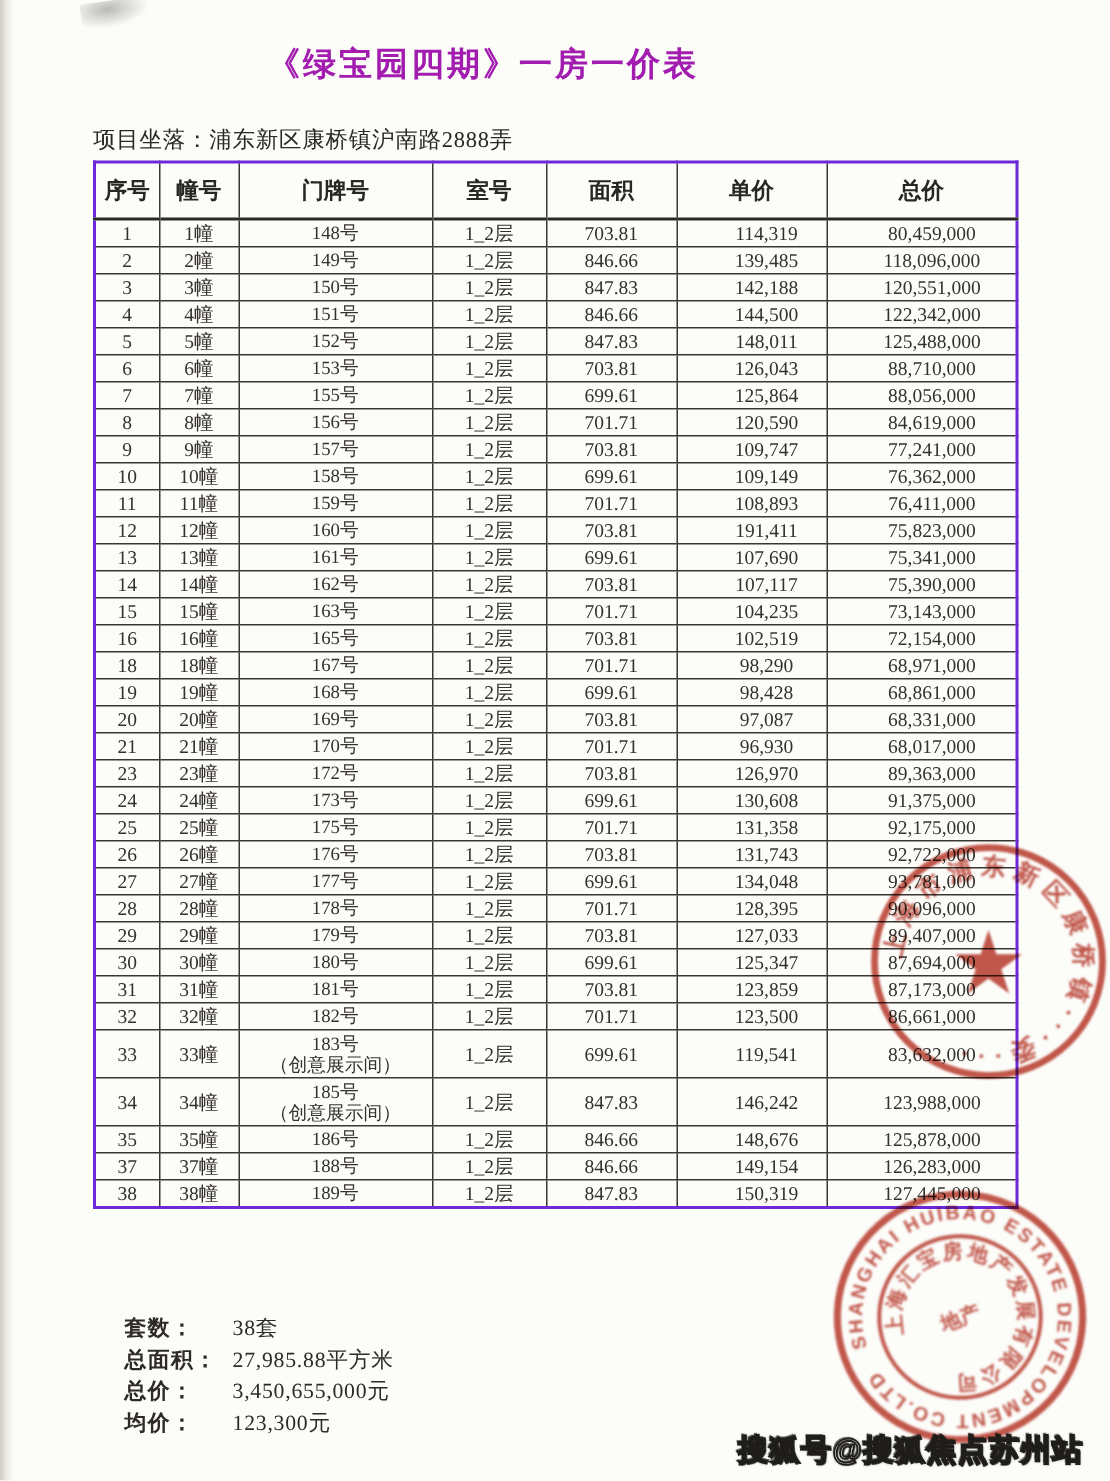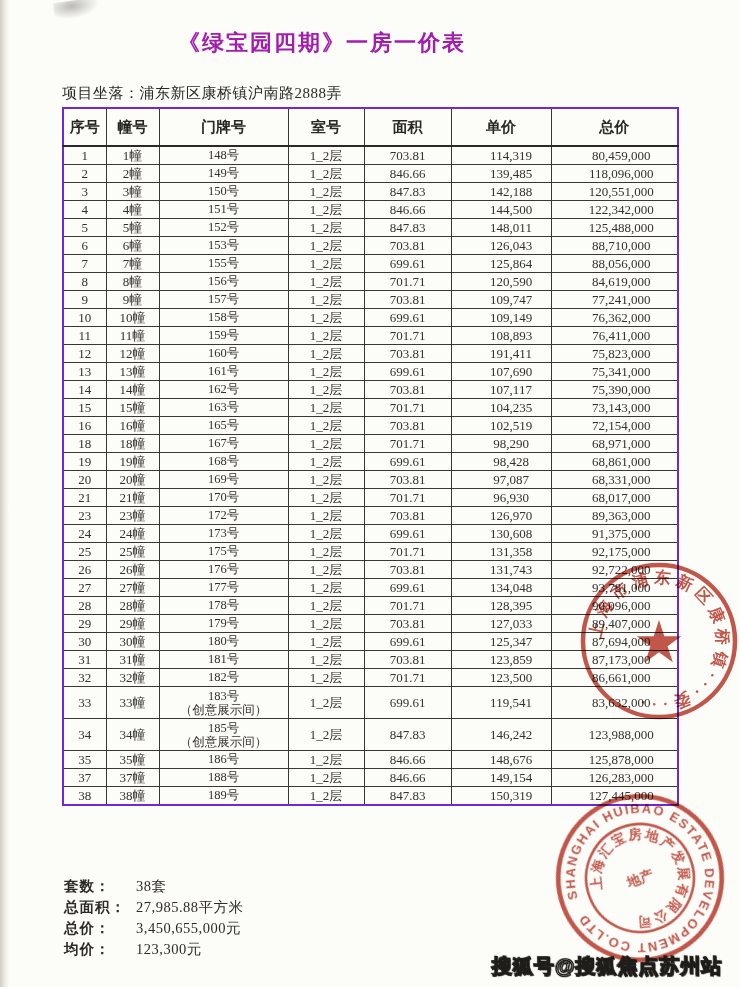--- a/index.html
+++ b/index.html
@@ -38,21 +38,21 @@
   .price-table th{
     height:36px;font-size:15px;font-weight:bold;color:#29272300;color:#292723;
     border-bottom:2px solid #2b2926;
   }
   .price-table td{height:17px;line-height:17px;font-size:13px;color:#34312c;}
   .price-table tr.tall td{height:31px;line-height:14px;}
   .price-table td.c2{white-space:pre-line;font-size:12.5px;}
   .price-table td.c5{padding-left:20px;}
   .price-table td.c6{padding-left:14px;}
   .summary{position:absolute;left:64px;top:878px;font-size:14.5px;color:#2e2b27;}
-  .sum-line{margin-bottom:5px;line-height:16px;}
+  .sum-line{margin-bottom:5px;line-height:16px;margin-left:19px;}
   .sum-label{display:inline-block;min-width:72px;font-weight:bold;letter-spacing:1px;}
   .sum-value{letter-spacing:.5px;}
   .stamp{
     position:absolute;mix-blend-mode:multiply;opacity:.85;filter:blur(.7px);
     pointer-events:none;
   }
   #stamp-committee{left:574px;top:556px;width:170px;height:170px;}
   #stamp-company{left:552px;top:790px;width:176px;height:176px;transform:rotate(-20deg);}
   .watermark{
     position:absolute;left:492px;top:953px;width:200px;

